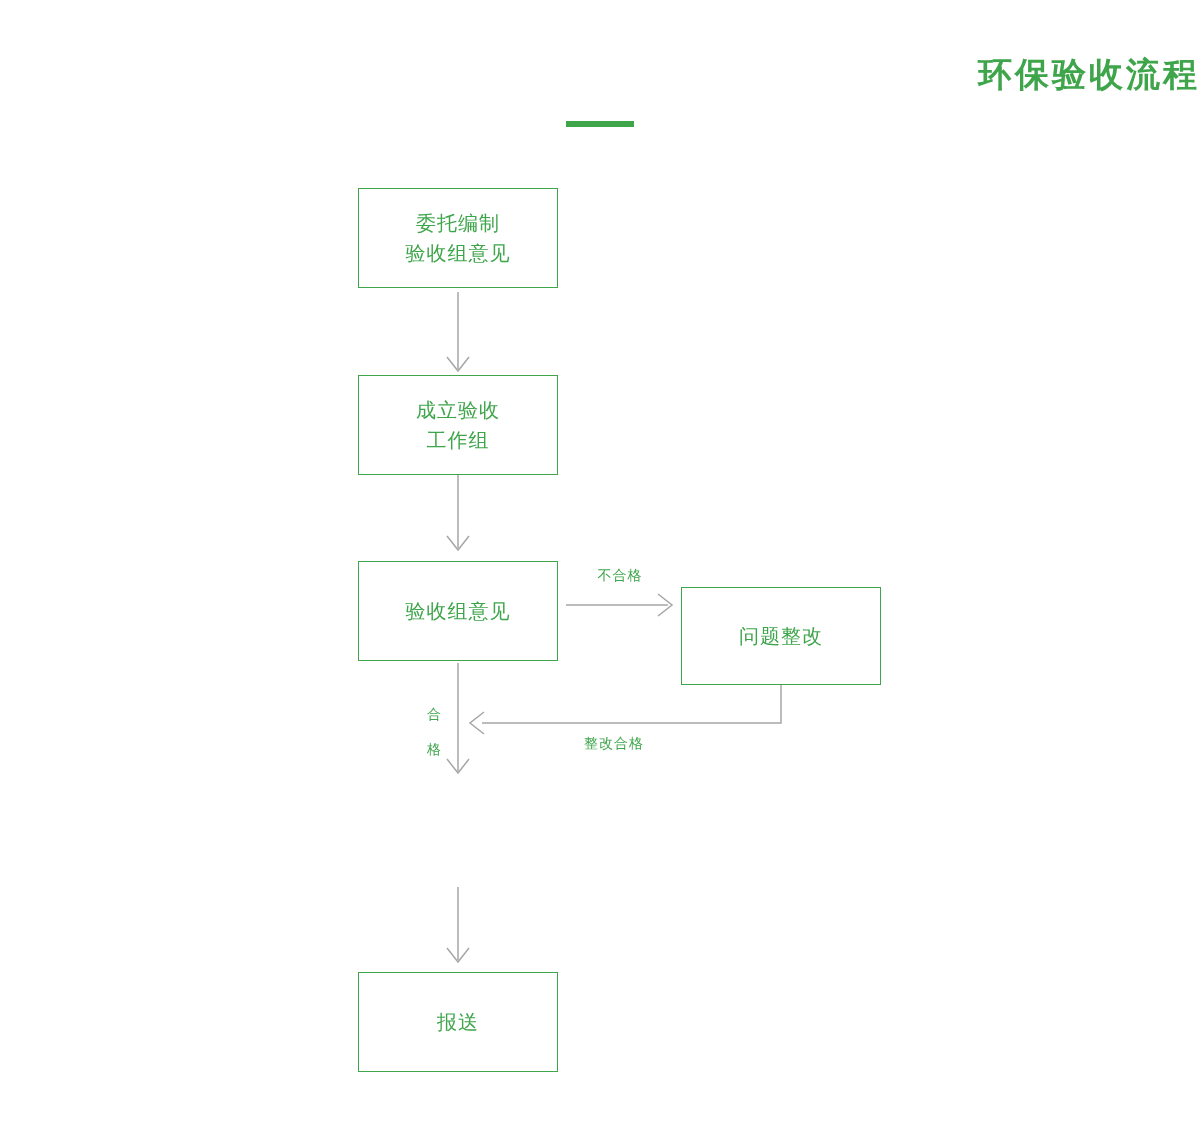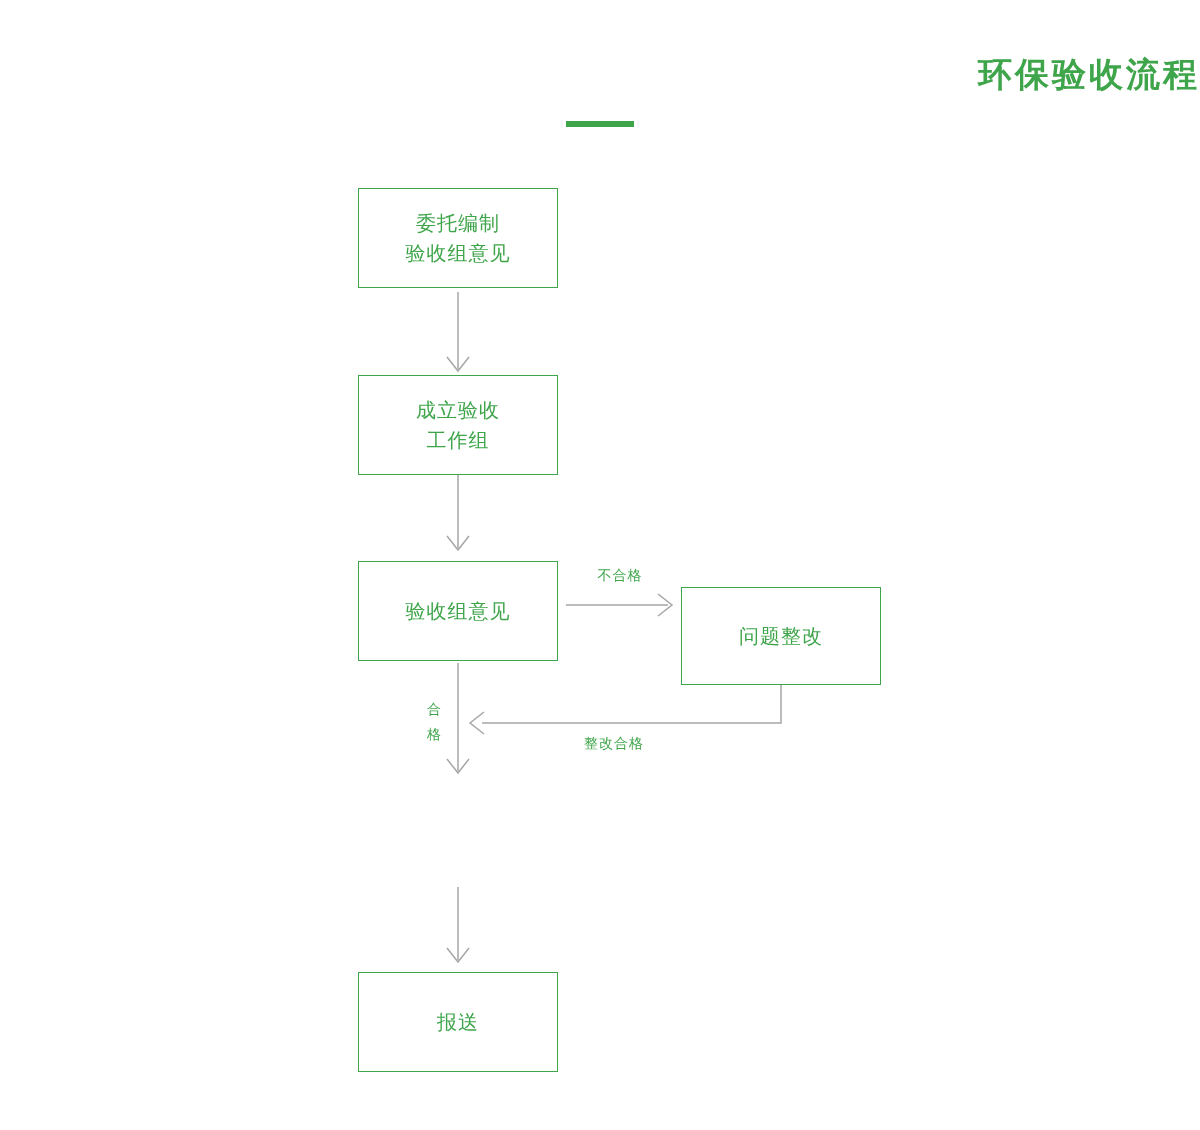--- a/index.html
+++ b/index.html
@@ -70,21 +70,21 @@
   .box-submit     { left: 358px; top: 972px; }
   .edge-label {
     position: absolute;
     color: var(--green);
     font-size: 14px;
     letter-spacing: 1px;
     text-align: center;
   }
   .lbl-fail      { left: 572px; top: 567px; width: 96px; }
   .lbl-rectified { left: 560px; top: 688px; width: 108px; margin-top: 47px; }
-  .lbl-pass      { left: 422px; top: 697px; width: 25px; line-height: 25px; word-break: break-all; }
+  .lbl-pass      { left: 422px; top: 697px; width: 25px; line-height: 35px; word-break: break-all; }
 </style>
 </head>
 <body>
 
 <div class="canvas">
 
   <div class="title">环保验收流程</div>
   <div class="title-underline"></div>
 
   <svg class="connectors" width="1200" height="1130" viewBox="0 0 1200 1130">

